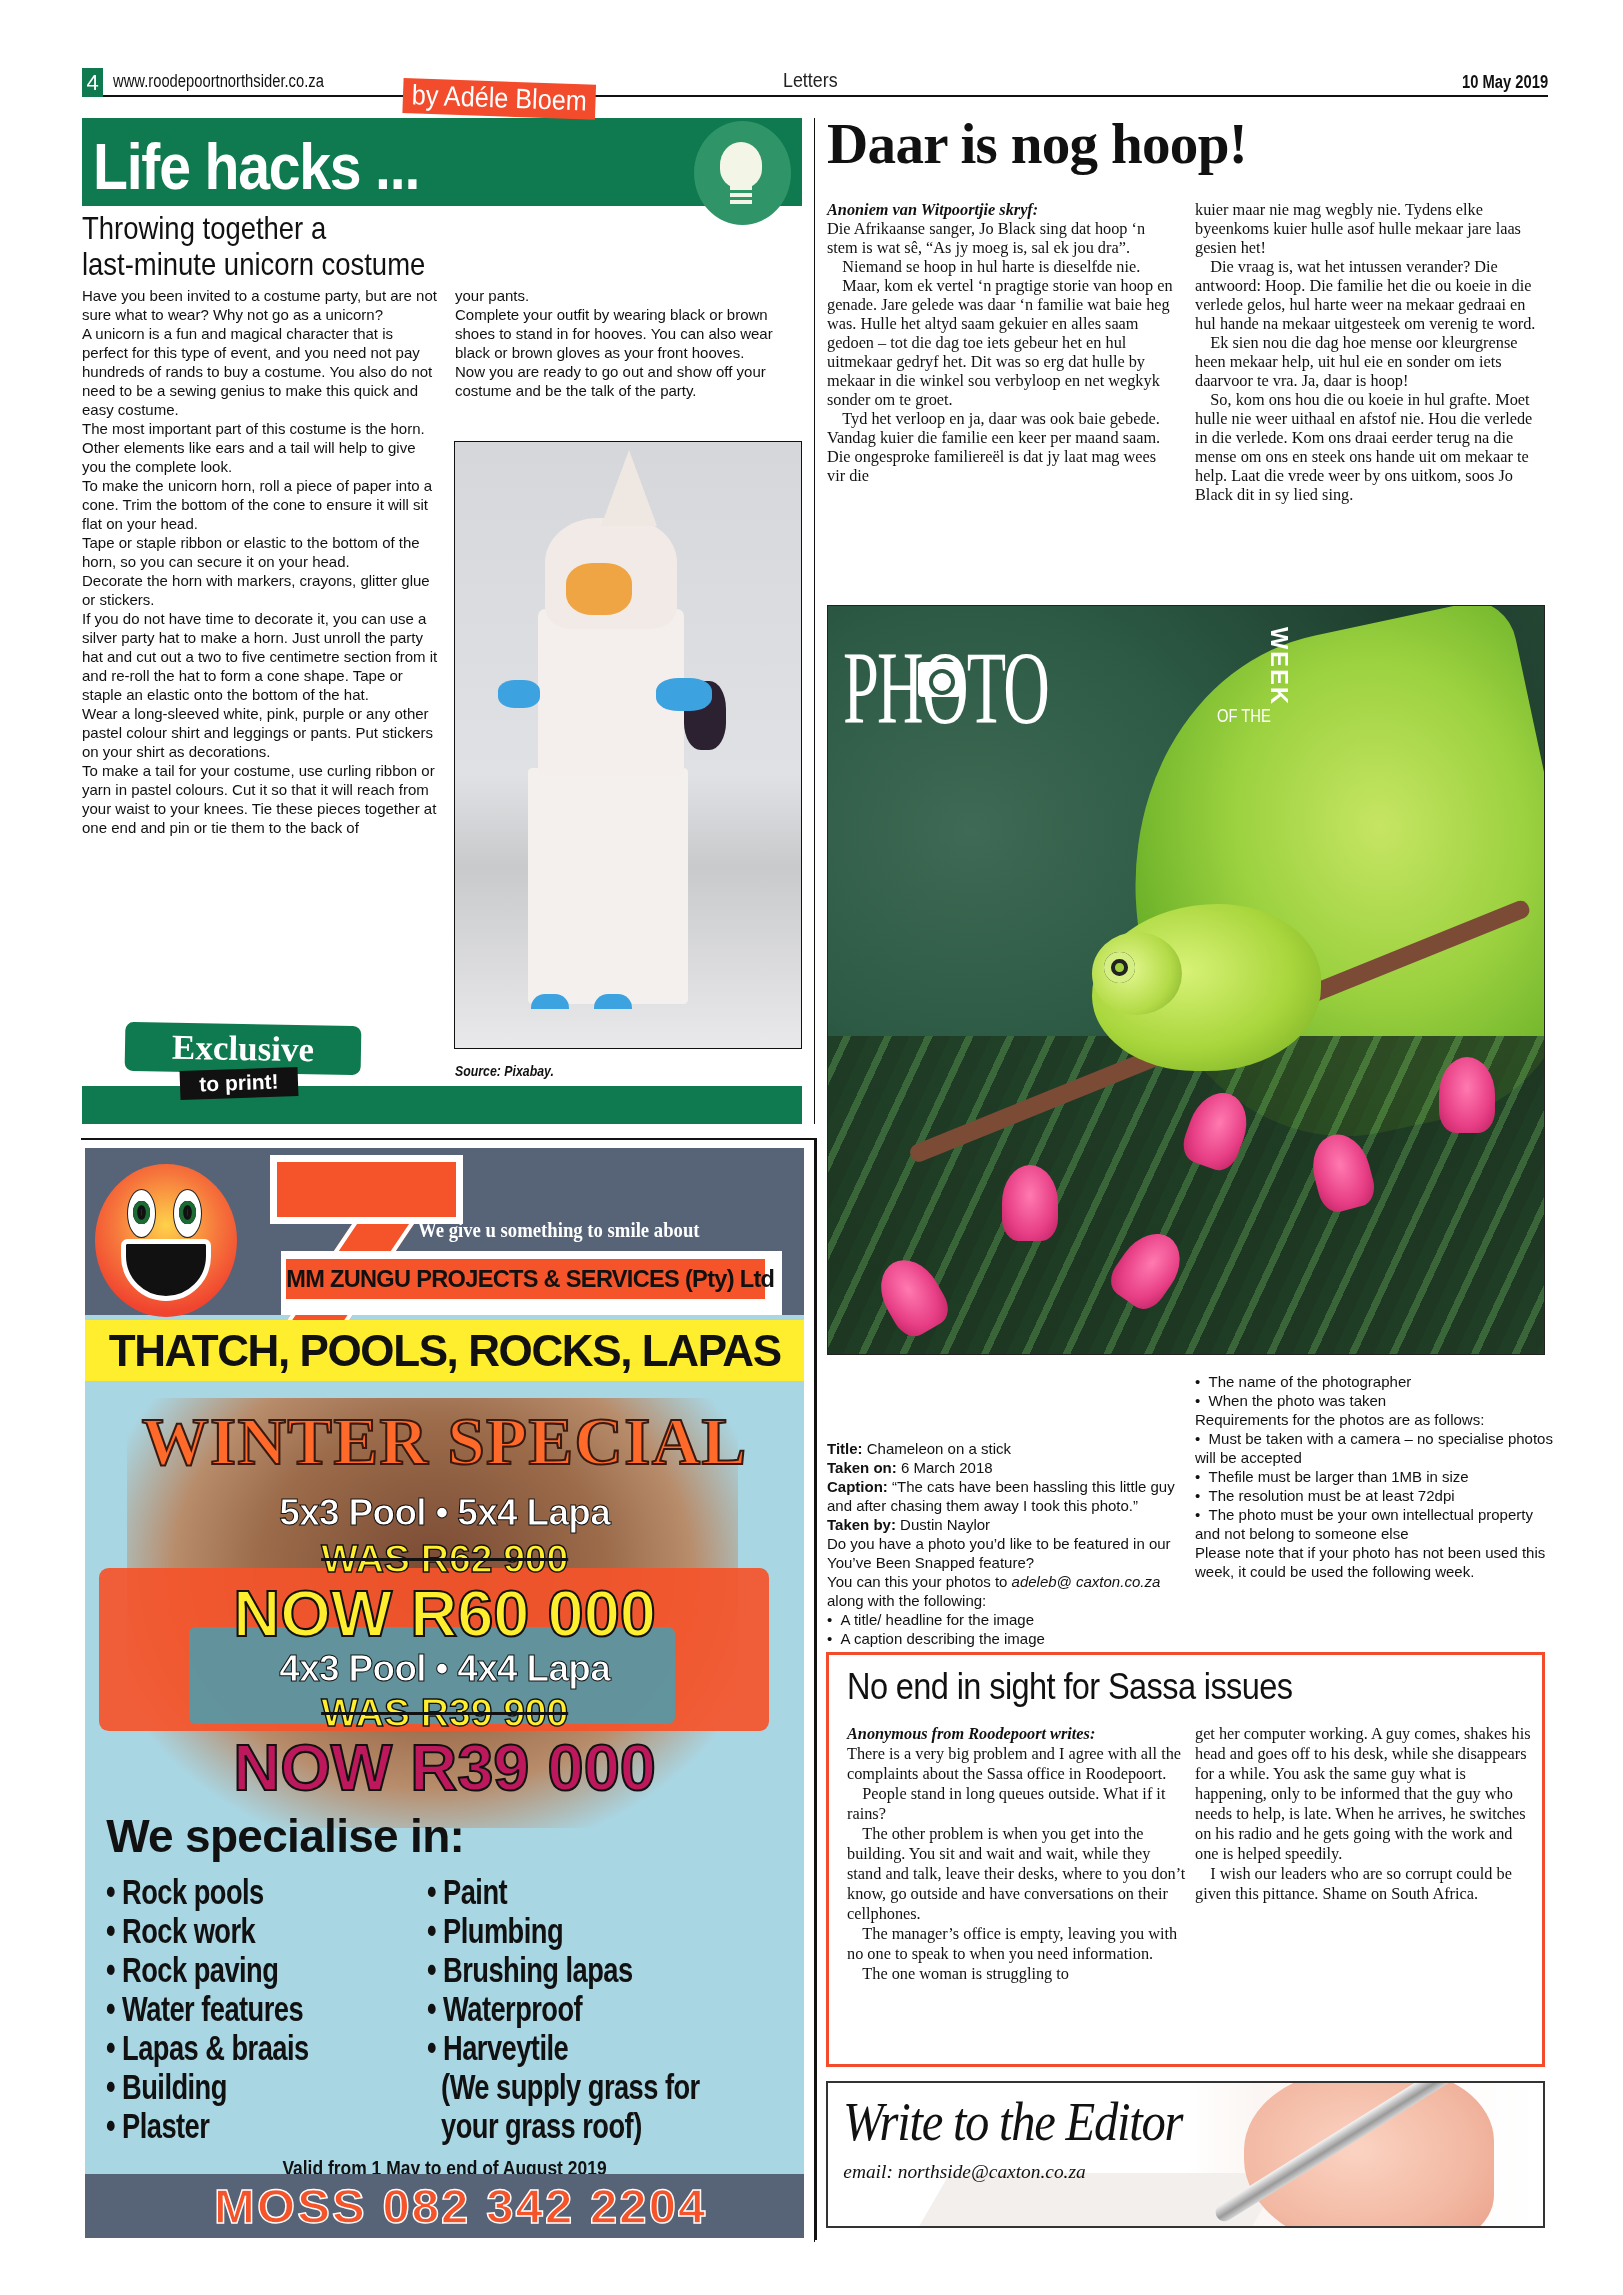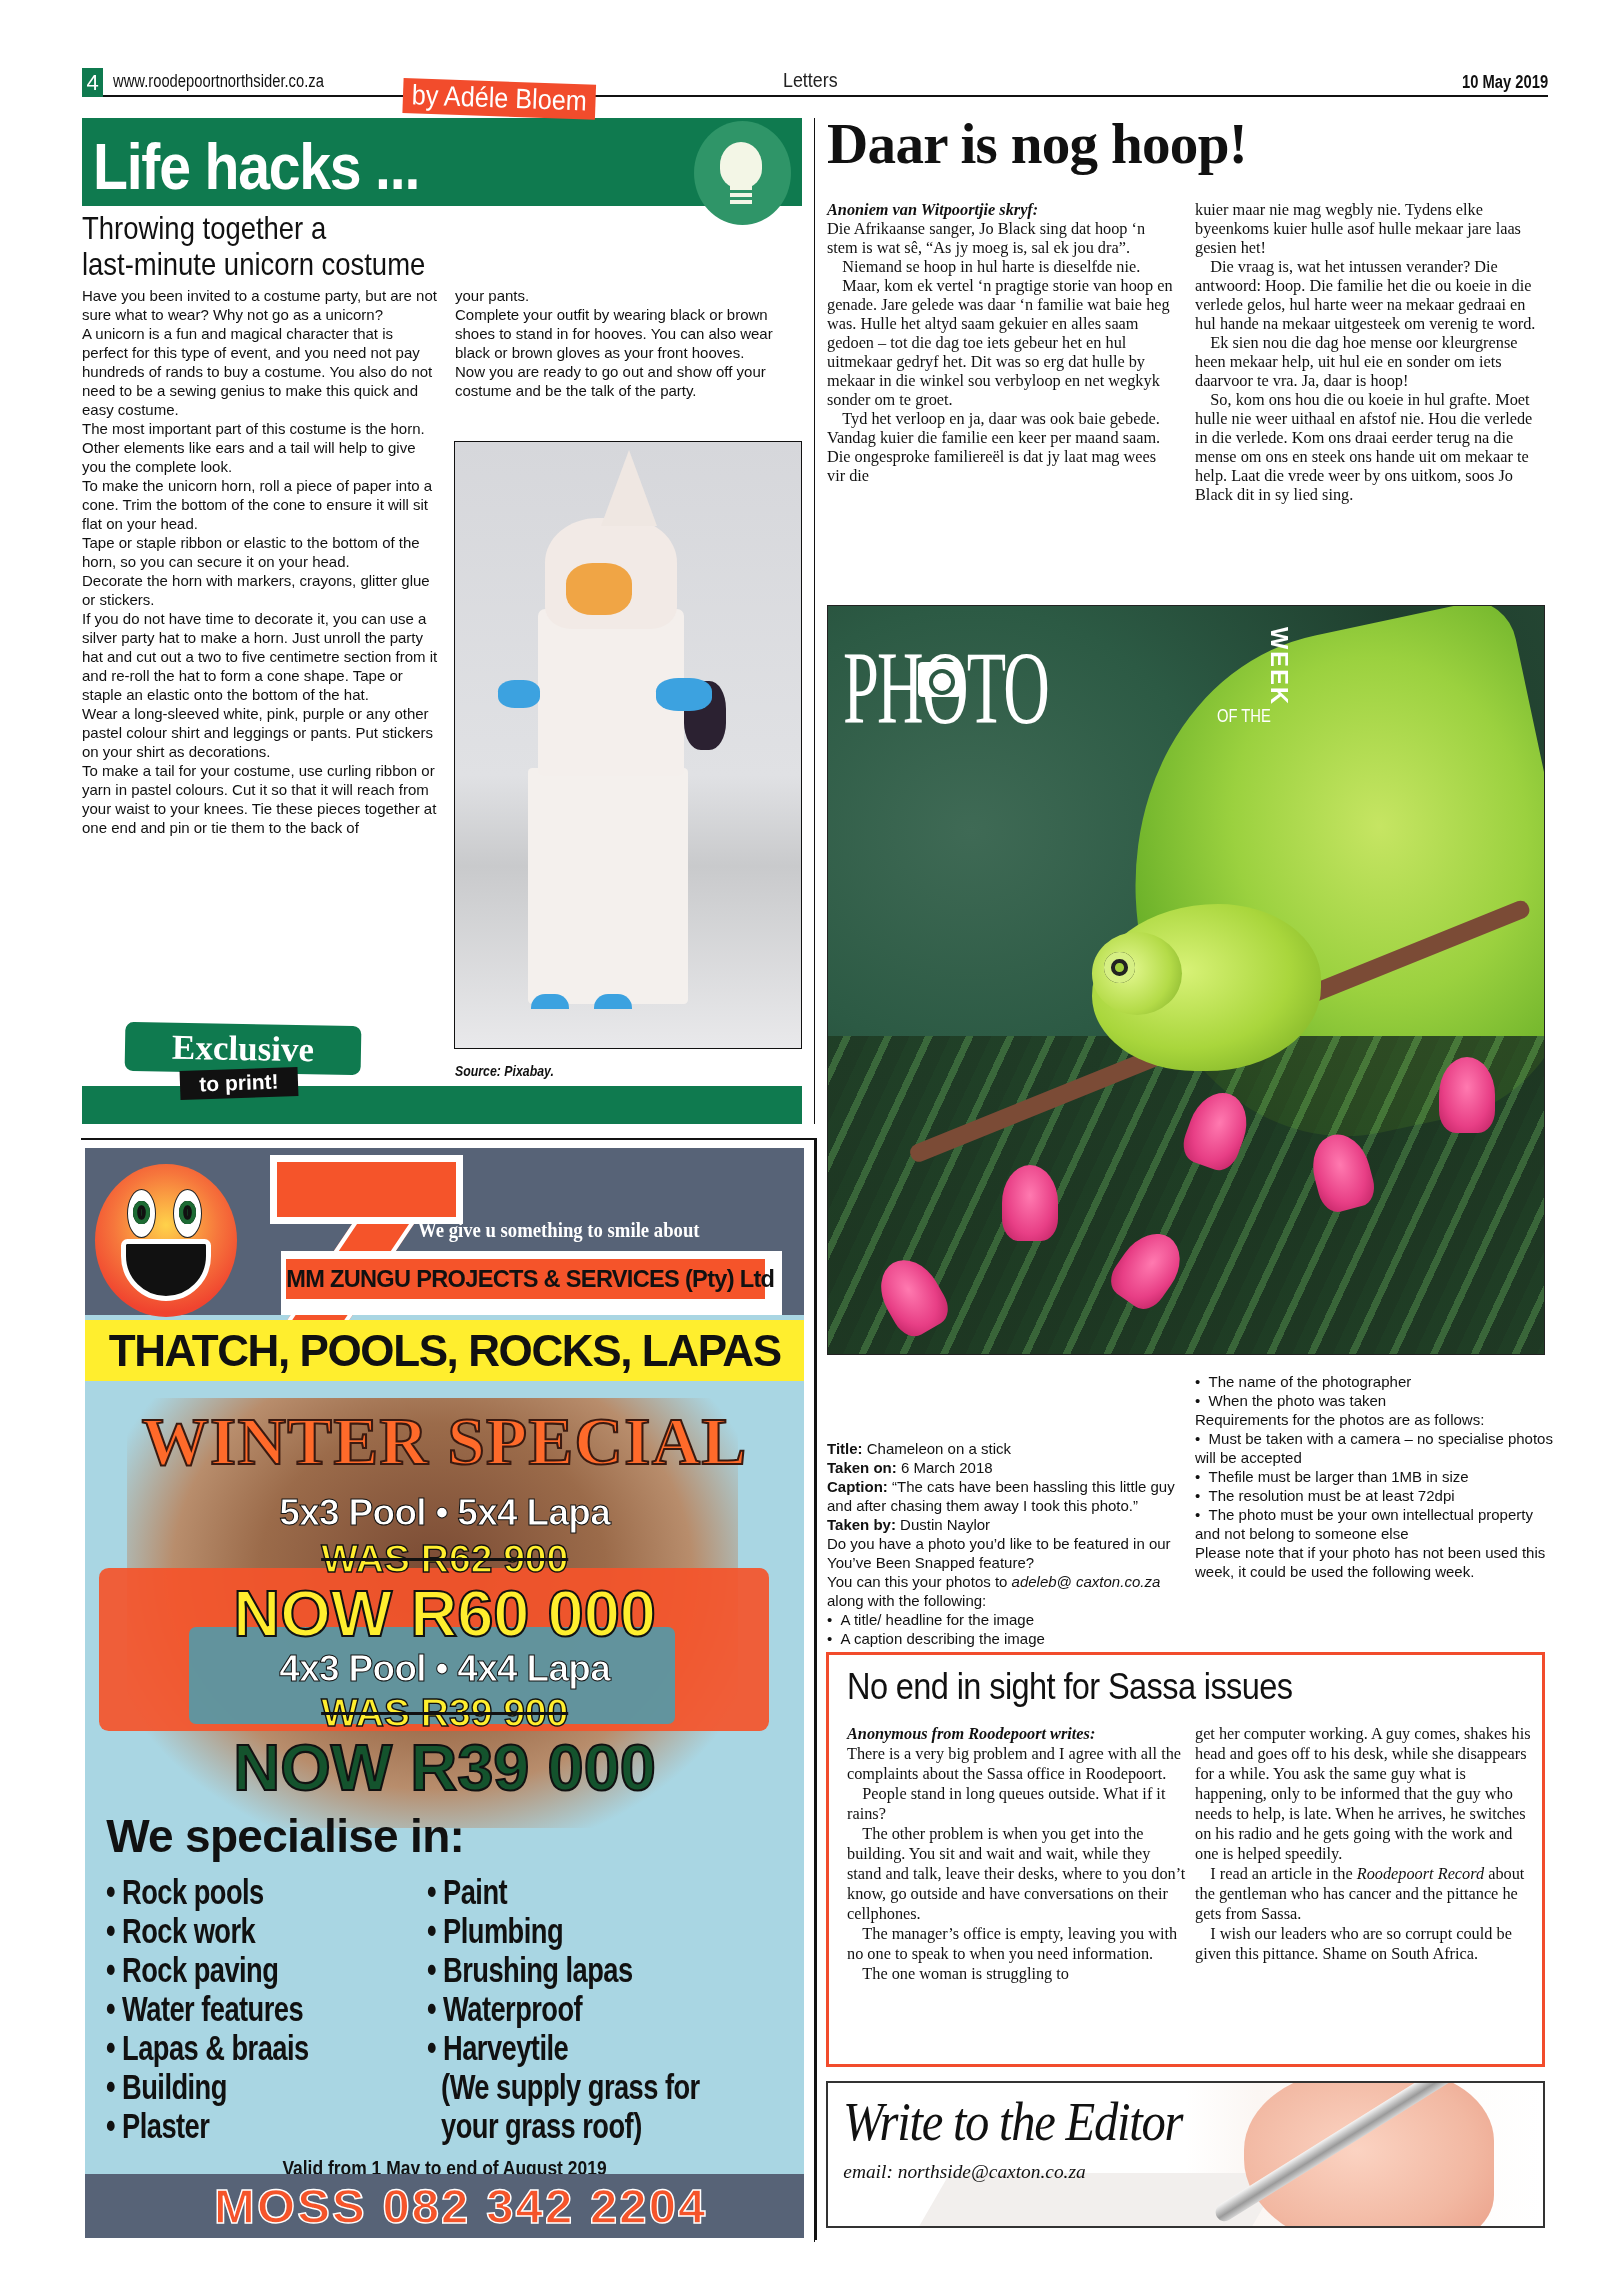--- a/index.html
+++ b/index.html
@@ -59,21 +59,21 @@
   .ad-promo-bg { position: absolute; left: 42px; top: 250px; width: 611px; height: 430px; background: radial-gradient(ellipse at 50% 40%, #7a4b34 0%, #9b6b4a 40%, #b88d6c 60%, rgba(169,214,227,0) 80%); }
   .ad-promo-orange { position: absolute; left: 14px; top: 420px; width: 670px; height: 163px; background: #f5542a; border-radius: 9.7px; opacity: 0.92; }
   .ad-pool { position: absolute; left: 104px; top: 479px; width: 486px; height: 97px; background: #3ea3b9; border-radius: 7px; opacity: 0.8; }
   .ad-line { position: absolute; left: 0; width: 719px; text-align: center; white-space: nowrap; font-family: "Liberation Sans", sans-serif; font-weight: bold; }
   .ad-winter { top: 255px; font-size: 67px; color: #ff6a2a; -webkit-text-stroke: 2.1px #3a1a10; letter-spacing: 1.4px; font-family: "Liberation Serif", serif; }
   .ad-size1 { top: 344px; font-size: 37px; color: #fff; -webkit-text-stroke: 1px #111; letter-spacing: -0.7px; }
   .ad-was1 { top: 389px; font-size: 39px; color: #ffee2e; -webkit-text-stroke: 1.4px #111; text-decoration: line-through; }
   .ad-now1 { top: 428px; font-size: 65px; color: #ffee2e; -webkit-text-stroke: 2.1px #111; }
   .ad-size2 { top: 500px; font-size: 37px; color: #fff; -webkit-text-stroke: 1px #111; letter-spacing: -0.7px; }
   .ad-was2 { top: 543px; font-size: 39px; color: #ffee2e; -webkit-text-stroke: 1.4px #111; text-decoration: line-through; }
-  .ad-now2 { top: 582px; font-size: 65px; color: #14532d; -webkit-text-stroke: 2.1px #111; }
+  .ad-now2 { top: 582px; font-size: 65px; color: #be185d; -webkit-text-stroke: 2.1px #111; }
   .ad-specialise { position: absolute; left: 21px; top: 661px; font: 900 46px "Liberation Sans", sans-serif; color: #111; letter-spacing: -0.7px; }
   .ad-list { position: absolute; list-style: none; font: bold 35px "Liberation Sans", sans-serif; line-height: 39px; color: #111; transform: scaleX(0.78); transform-origin: left; letter-spacing: -0.7px; }
   .ad-list li::before { content: "• "; }
   .ad-list li.cont::before { content: "\00a0\00a0"; }
   .ad-list-left { left: 21px; top: 724px; }
   .ad-list-right { left: 182px; top: 724px; }
   .ad-valid { position: absolute; left: 0; width: 719px; top: 1009px; text-align: center; font: bold 19.4px "Liberation Sans", sans-serif; color: #111; transform: scaleX(0.9); }
   .ad-phone-bar { position: absolute; left: 0; top: 1026px; width: 719px; height: 64px; background: #576377; }
   .ad-phone { position: absolute; left: 16px; width: 719px; top: 0; text-align: center; font: bold 49px "Liberation Sans", sans-serif; color: #f5542a; -webkit-text-stroke: 1.4px #fff; line-height: 64px; letter-spacing: 2.1px; }
 
@@ -299,21 +299,20 @@
   <div class="serif-col ss-col1">
     <p class="by">Anonymous from Roodepoort writes:</p>
     <p>There is a very big problem and I agree with all the complaints about the Sassa office in Roodepoort.</p>
     <p class="ind">People stand in long queues outside. What if it rains?</p>
     <p class="ind">The other problem is when you get into the building. You sit and wait and wait, while they stand and talk, leave their desks, where to you don’t know, go outside and have conversations on their cellphones.</p>
     <p class="ind">The manager’s office is empty, leaving you with no one to speak to when you need information.</p>
     <p class="ind">The one woman is struggling to</p>
   </div>
   <div class="serif-col ss-col2">
     <p>get her computer working. A guy comes, shakes his head and goes off to his desk, while she disappears for a while. You ask the same guy what is happening, only to be informed that the guy who needs to help, is late. When he arrives, he switches on his radio and he gets going with the work and one is helped speedily.</p>
-    <p class="ind"><span>I read an article in the </span><i>Roodepoort Record</i><span> about the gentleman who has cancer and the pittance he gets from Sassa.</span></p>
     <p class="ind">I wish our leaders who are so corrupt could be given this pittance. Shame on South Africa.</p>
   </div>
 </div>
 
 <div class="wte">
   <div class="wte-paper"></div>
   <div class="wte-hand"></div>
   <div class="wte-pen"></div>
   <div class="wte-title">Write to the Editor</div>
   <div class="wte-email">email: northside@caxton.co.za</div>

